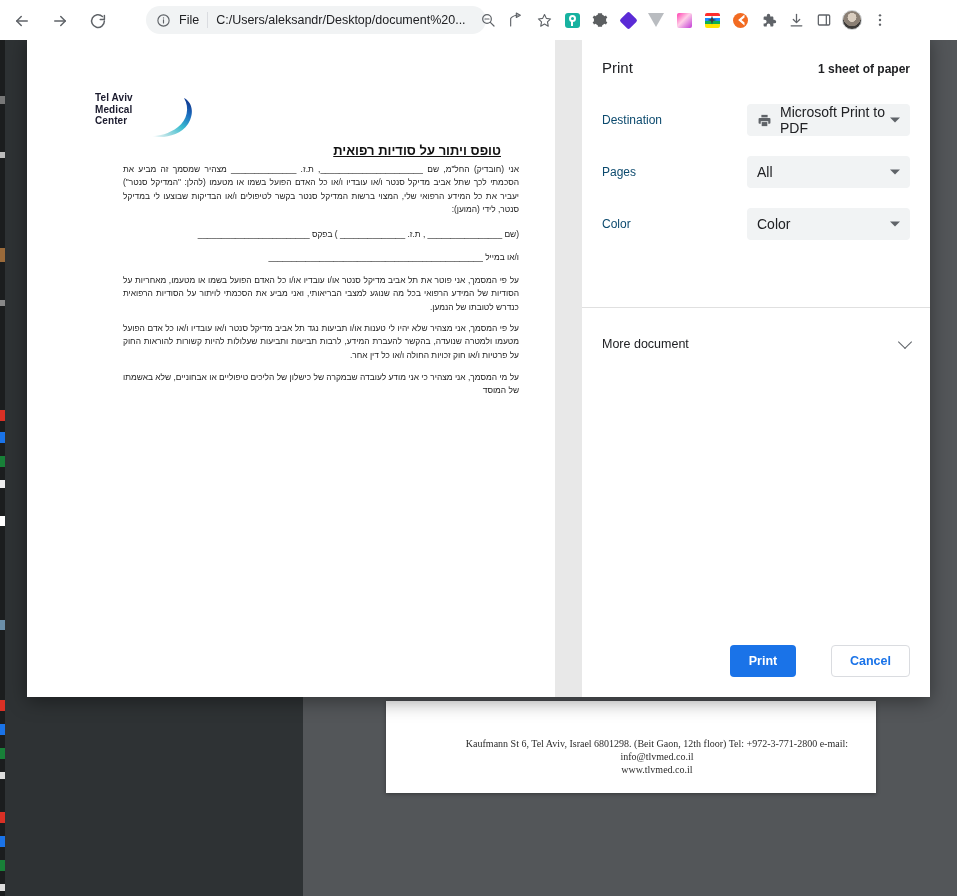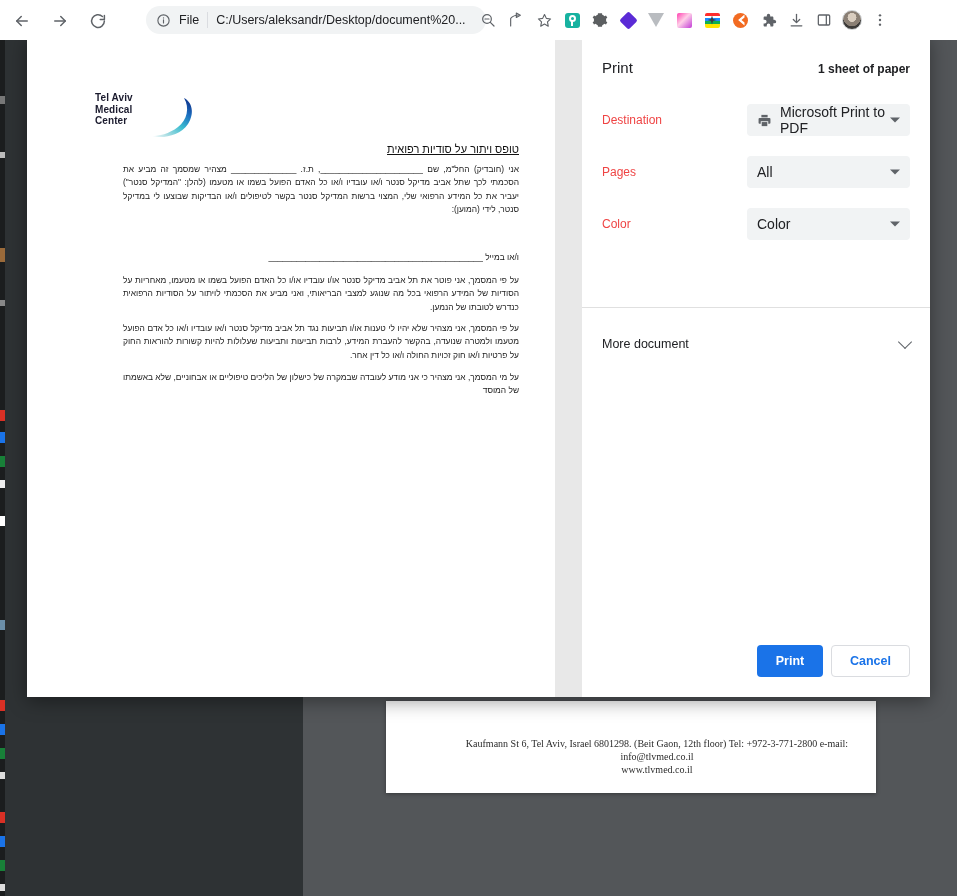--- a/index.html
+++ b/index.html
@@ -89,35 +89,35 @@
   .preview-pane { width:528px; height:100%; background:#ffffff; position:relative; overflow:hidden; }
   .gutter { width:27px; height:100%; background:#e8e8e8; }
 
   
   .doc { position:absolute; left:0; top:0; width:528px; height:662px; background:#fff; }
   .logo { position:absolute; left:68px; top:57px; width:80px; height:44px; }
   .logo .ltext { font-family:"Liberation Sans", sans-serif; font-weight:bold; font-size:10px;
                  line-height:11.5px; color:#1b1b2e; letter-spacing:.1px; }
   .swoosh { position:absolute; left:55px; top:4px; width:50px; height:46px; }
   .doc-title {
-    position:absolute; right:36px; top:108px; font-size:11px; font-weight:normal;
+    position:absolute; right:54px; top:108px; font-size:13px; font-weight:bold;
     color:#111; text-decoration:underline; direction:rtl;
   }
   .para { position:absolute; right:36px; width:396px; direction:rtl; text-align:justify;
           font-size:8.4px; line-height:13.4px; color:#1a1a1a; }
   .para.center-line { text-align:right; }
 
   
   .settings { flex:1; height:100%; background:#ffffff; position:relative; padding:0 20px; }
   .s-head { display:flex; align-items:baseline; justify-content:space-between; padding:24px 0 18px 0; }
   .s-title { font-size:15px; color:#202124; }
   .s-sheets { font-size:12px; color:#202124; font-weight:bold; }
 
   .s-row { display:flex; align-items:center; height:52px; }
-  .s-label { width:145px; font-size:12px; color:#ef4444; }
+  .s-label { width:145px; font-size:12px; color:#0c4a6e; }
   .s-select {
     flex:1; height:32px; background:#f1f3f4; border:none; border-radius:4px;
     display:flex; align-items:center; padding:0 10px; gap:8px; cursor:pointer; position:relative;
   }
   .s-select .val { font-size:14px; color:#202124; }
   .s-select .caret { position:absolute; right:10px; top:50%; transform:translateY(-50%);
                      width:0; height:0; border-left:5px solid transparent; border-right:5px solid transparent;
                      border-top:5px solid #5f6368; }
   .printer-icon { color:#5f6368; display:flex; align-items:center; }
 
@@ -126,21 +126,21 @@
   .more { position:absolute; left:20px; right:20px; top:292px; height:34px;
           display:flex; align-items:center; justify-content:space-between; cursor:pointer; }
   .more .mtext { font-size:12.5px; color:#202124; }
   .chev { width:10px; height:10px; border-right:1.6px solid #5f6368; border-bottom:1.6px solid #5f6368;
           transform:rotate(45deg); margin-top:-5px; }
 
   .actions { position:absolute; right:20px; bottom:20px; display:flex; gap:8px; }
   .btn { height:32px; border-radius:4px; font-size:12.5px; display:flex; align-items:center;
          justify-content:center; cursor:pointer; padding:0 18px; }
   .btn-primary { background:#1a73e8; color:#fff; font-weight:bold; min-width:66px; }
-  .btn-secondary { background:#fff; color:#1a73e8; border:1px solid #dadce0; font-weight:bold; min-width:66px; }
+  .btn-secondary { background:#fff; color:#1a73e8; border:1px solid #dadce0; font-weight:bold; min-width:66px;margin-left:27px; }
 </style>
 </head>
 <body>
 
 <div id="root">
 
   <div class="desktop-dark"></div>
   <div class="desktop-lighter"></div>
 
   <div class="sliver">
@@ -197,20 +197,21 @@
                 <stop offset="100%" stop-color="#123f96"></stop>
               </linearGradient>
             </defs>
             <path d="M2 40 C 12 43, 30 40, 38 28 C 45 17, 42 6, 34 2 C 40 12, 37 24, 28 31 C 19 38, 9 40, 2 40 Z" fill="url(#sw)"></path>
           </svg>
         </div>
 
         <div class="doc-title">טופס ויתור על סודיות רפואית</div>
 
         <div class="para" style="top:128px;">אני (חובדיק) החל"מ, שם ______________________, ת.ז. ______________ מצהיר שמסמך זה מביע את הסכמתי לכך שתל אביב מדיקל סנטר ו/או עובדיו ו/או כל האדם הפועל בשמו או מטעמו (להלן: "המדיקל סנטר") יעביר את כל המידע הרפואי שלי, המצוי ברשות המדיקל סנטר בקשר לטיפולים ו/או הבדיקות שבוצעו לי במדיקל סנטר, לידי (המוען):</div>
+        <div class="para center-line" style="top:193px;">(שם ________________ , ת.ז. ______________ ) בפקס ________________________</div>
         <div class="para center-line" style="top:216px;">ו/או במייל ______________________________________________</div>
         <div class="para" style="top:239px;">על פי המסמך, אני פוטר את תל אביב מדיקל סנטר או/ו עובדיו או/ו כל האדם הפועל בשמו או מטעמו, מאחריות על הסודיות של המידע הרפואי בכל מה שנוגע למצבי הבריאותי, ואני מביע את הסכמתי לויתור על הסודיות הרפואית כנדרש לטובתו של הנמען.</div>
         <div class="para" style="top:287px;">על פי המסמך, אני מצהיר שלא יהיו לי טענות או/ו תביעות נגד תל אביב מדיקל סנטר ו/או עובדיו ו/או כל אדם הפועל מטעמו ולמטרה שנועדה, בהקשר להעברת המידע, לרבות תביעות ותביעות שעלולות להיות קשורות להוראות החוק על פרטיות ו/או חוק זכויות החולה ו/או כל דין אחר.</div>
         <div class="para" style="top:336px;">על מי המסמך, אני מצהיר כי אני מודע לעובדה שבמקרה של כישלון של הליכים טיפוליים או אבחוניים, שלא באשמתו של המוסד</div>
 
       </div>
     </div>
 
     <div class="gutter"></div>
 

